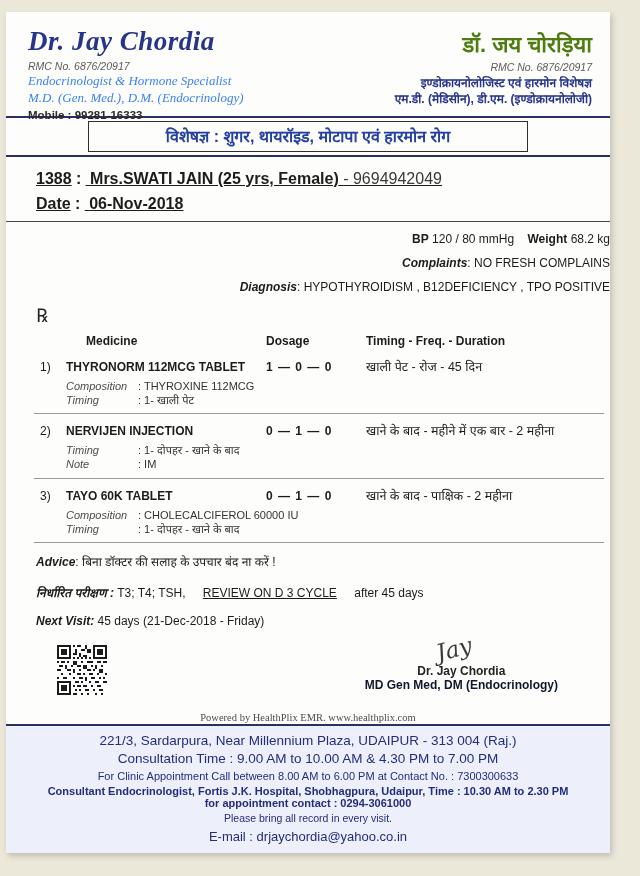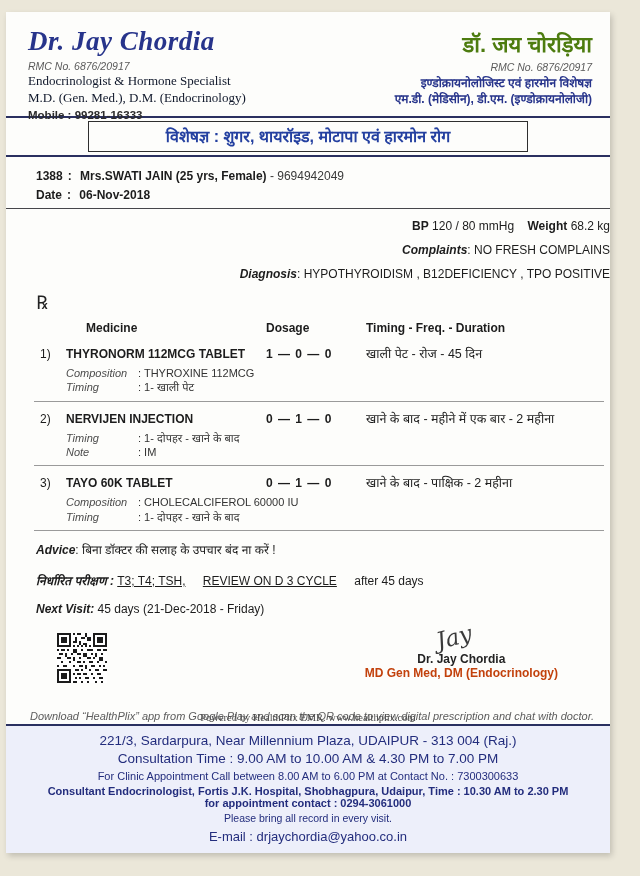--- a/index.html
+++ b/index.html
@@ -17,35 +17,35 @@
     overflow:hidden;
   }
   
   .header{display:flex;justify-content:space-between;padding:14px 18px 0 22px;height:88px;}
   .hdr-left{line-height:1.15;}
   .doc-name-en{
     font-family:"Liberation Serif", serif;
     font-style:italic;font-weight:bold;font-size:27px;color:#27348b;letter-spacing:0.5px;
   }
   .rmc{font-style:italic;font-size:10.5px;color:#5a5a5a;margin-top:3px;}
-  .title-en{font-family:"Liberation Serif", serif;font-size:13px;color:#0f172a;margin-top:2px;}
+  .title-en{font-family:"Liberation Serif", serif;font-style:italic;font-size:13px;color:#3b82f6;margin-top:2px;}
   .mobile{font-weight:bold;font-size:11.5px;color:#2b2b2b;margin-top:3px;}
   .hdr-right{text-align:right;line-height:1.2;padding-top:6px;}
   .doc-name-hi{font-weight:bold;font-size:22px;color:#4d7c0f;}
   .title-hi{font-weight:bold;font-size:12px;color:#27348b;margin-top:2px;}
   
   .rule{border:0;border-top:2px solid #2a3060;margin:0;}
   .banner-wrap{margin-top:2px;}
   .banner-box{
     width:430px;margin:3px auto;border:1.5px solid #2f2f2f;
     text-align:center;padding:3px 4px 4px;
   }
   .banner-text{font-weight:bold;font-size:16px;color:#2440a0;}
   
-  .patient{margin:10px 4px 0 30px;font-size:12px;line-height:1.55;}
+  .patient{margin:10px 4px 0 30px;font-size:16px;line-height:1.55;text-decoration:underline;}
   .pt-bold{font-weight:bold;}
   .pt-light{font-weight:normal;color:#3a3a3a;}
   .pt-row .sep{display:inline-block;width:14px;text-align:center;font-weight:bold;}
   .patient-rule{border:0;border-top:1.5px solid #46464a;margin:4px 0 0 0;}
   
   .vitals{margin-left:22px;font-size:12px;}
   .v-row{margin-top:10px;text-align:right;}
   .lbl-bi{font-weight:bold;font-style:italic;}
   .lbl-b{font-weight:bold;}
   
@@ -59,34 +59,34 @@
   .med-timing{font-size:12.5px;}
   .med-detail{margin-left:26px;line-height:1.3;font-size:11px;display:flex;}
   .dlabel{font-style:italic;color:#4c4c4c;width:72px;flex:0 0 72px;}
   .dvalue{color:#333;}
   .row-sep{border:0;border-top:1px solid #9a9a9a;margin:6px 0 8px -6px;width:570px;}
   .med-row{margin-bottom:2px;}
   .med-row .med-grid{margin-bottom:4px;}
   
   .advice{margin:10px 0 0 30px;font-size:12px;}
   .tests{margin:14px 0 0 30px;font-size:12px;}
-  .tests .u{text-decoration:underline;}
+  .tests .u{}
   .tests .after{margin-left:14px;}
   .tests .review{margin-left:14px;text-decoration:underline;font-weight:normal;}
   .nextvisit{margin:13px 0 0 30px;font-size:12px;}
   
   .sig-area{position:relative;height:80px;margin-top:8px;}
   .qr{position:absolute;left:51px;top:8px;width:50px;height:52px;}
   .sig-block{position:absolute;right:52px;top:0;text-align:center;}
   .sig-script{
     font-family:"DejaVu Serif", serif;font-style:italic;font-size:23px;color:#3a3a3a;
     display:inline-block;transform:rotate(-14deg);margin-right:14px;
   }
   .sig-name{font-weight:bold;font-size:12px;color:#232323;margin-top:2px;}
-  .sig-degree{font-weight:bold;font-size:12px;color:#c2410c;}
+  .sig-degree{font-weight:bold;font-size:12px;color:#0f172a;}
   .download-note{margin:6px 0 0 24px;font-style:italic;font-size:11px;color:#5c5c5c;}
   
   .powered{
     position:absolute;left:0;right:0;bottom:130px;text-align:center;
     font-family:"Liberation Serif", serif;font-size:10.5px;color:#4a4a4a;
   }
   .footer{
     position:absolute;left:0;right:0;bottom:0;height:122px;
     border-top:2.5px solid #2a3060;background:#edeffa;
     text-align:center;color:#232d7d;padding-top:5px;

